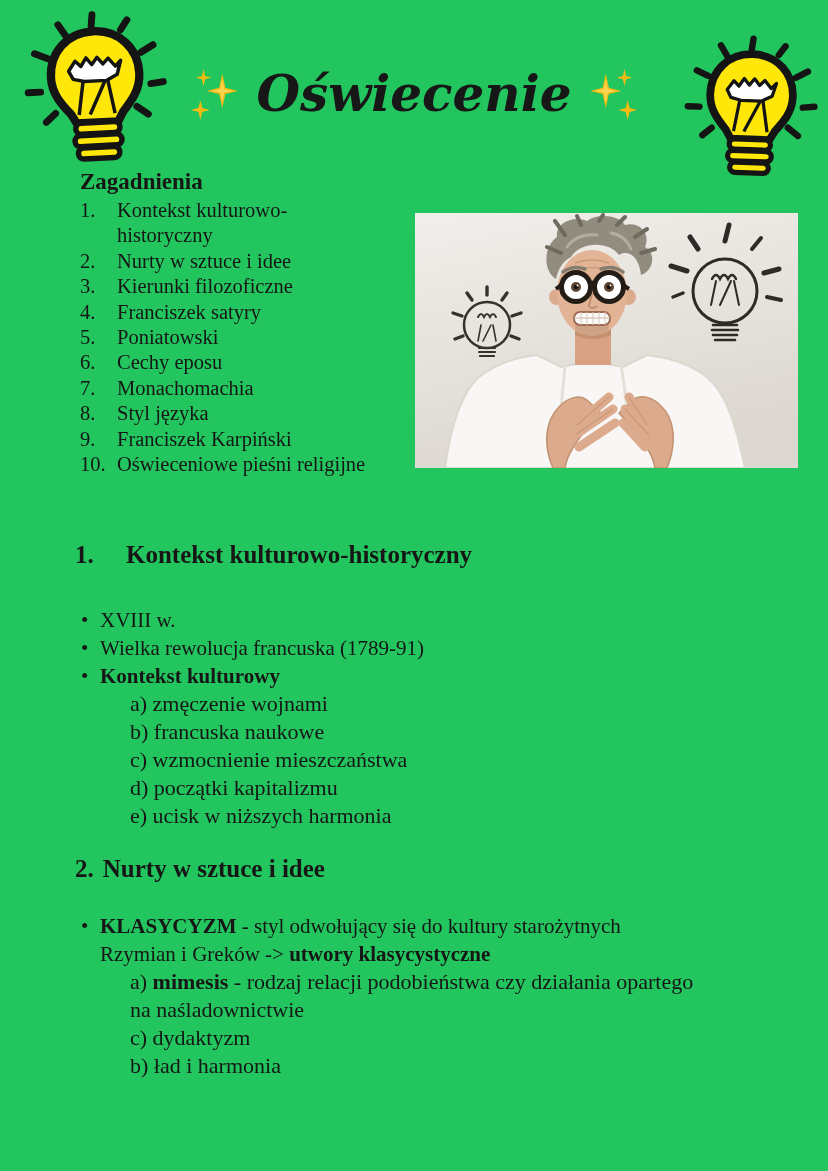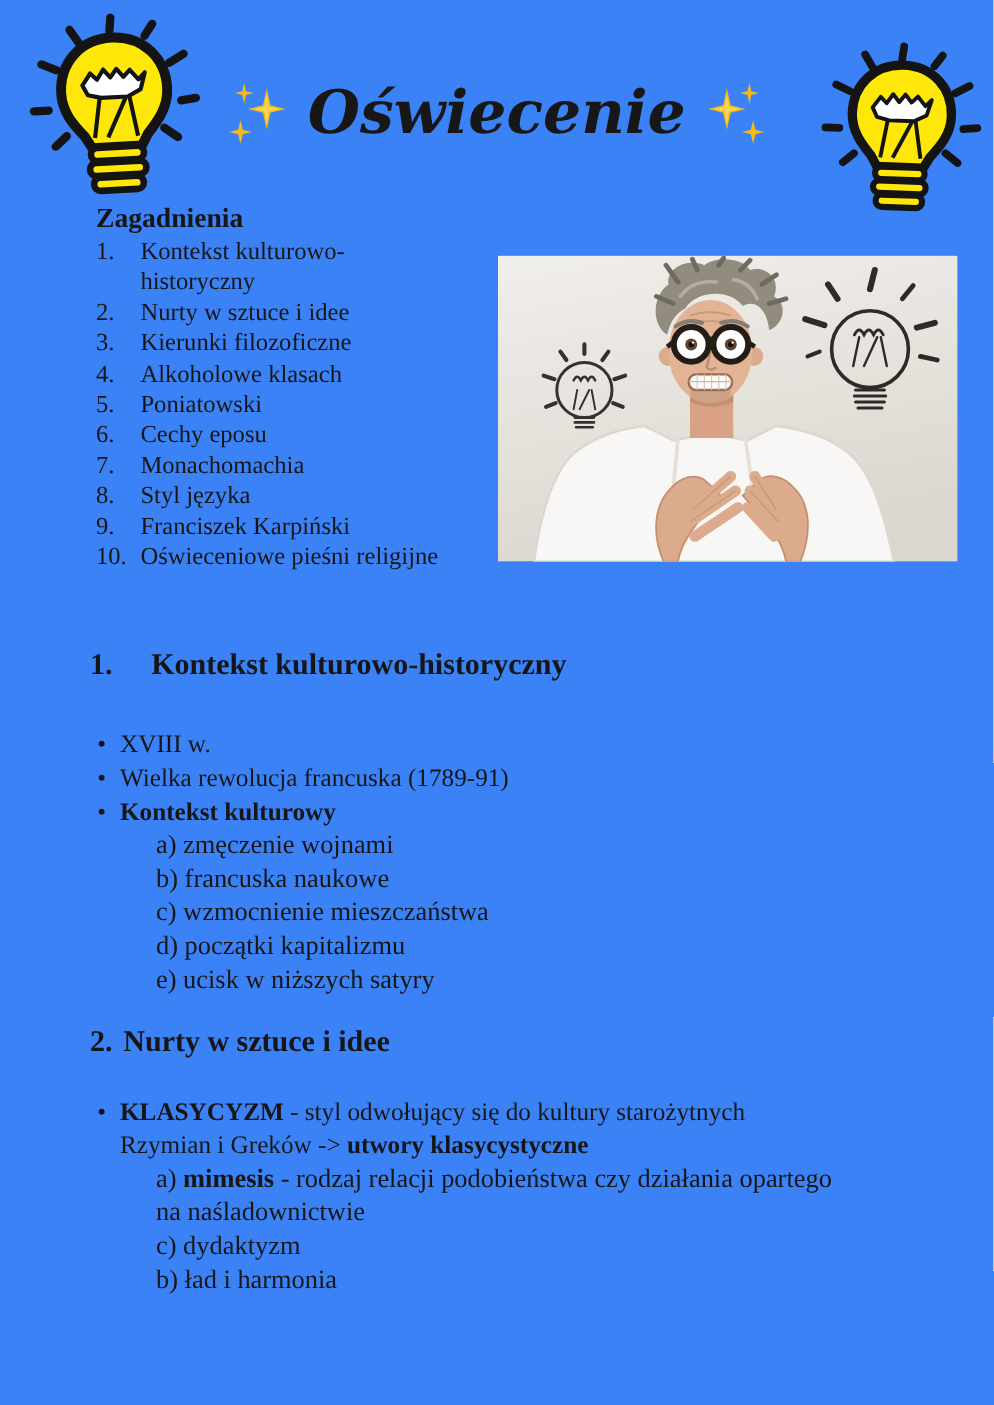--- a/index.html
+++ b/index.html
@@ -1,16 +1,16 @@
 <!DOCTYPE html>
 <html><head>
 <meta charset="utf-8">
 <style>
   html,body{margin:0;padding:0;background:#ffffff;}
-  .page{position:relative;width:828px;height:1171px;background:#3b82f6;
+  .page{position:relative;width:828px;height:1171px;background:#22c55e;
         font-family:"Liberation Serif",serif;color:#161616;overflow:hidden;}
 
   
   .bulb{position:absolute;}
   .bulb svg{width:100%;height:100%;display:block;}
   .bulb-left{left:20px;top:8px;width:152px;height:168px;transform:rotate(-3deg);}
   .bulb-right{left:680px;top:30px;width:142px;height:162px;transform:rotate(2deg);}
 
   
   .title-row{position:absolute;top:64px;left:0;width:100%;display:flex;
@@ -138,21 +138,21 @@
       <div class="titem">
           <span class="num">2.</span>
           <span class="wrap">Nurty w sztuce i idee</span>
         </div>
       <div class="titem">
           <span class="num">3.</span>
           <span class="wrap">Kierunki filozoficzne</span>
         </div>
       <div class="titem">
           <span class="num">4.</span>
-          <span class="wrap">Alkoholowe klasach</span>
+          <span class="wrap">Franciszek satyry</span>
         </div>
       <div class="titem">
           <span class="num">5.</span>
           <span class="wrap">Poniatowski</span>
         </div>
       <div class="titem">
           <span class="num">6.</span>
           <span class="wrap">Cechy eposu</span>
         </div>
       <div class="titem">
@@ -281,21 +281,21 @@
       <div class="bullet">
           <span class="dot">•</span>
           <span class="wrap"><span class="seg-b">Kontekst kulturowy</span></span>
         </div>
     </div>
     <div class="subitems">
       <div class="wrap">a) zmęczenie wojnami</div>
       <div class="wrap">b) francuska naukowe</div>
       <div class="wrap">c) wzmocnienie mieszczaństwa</div>
       <div class="wrap">d) początki kapitalizmu</div>
-      <div class="wrap">e) ucisk w niższych satyry</div>
+      <div class="wrap">e) ucisk w niższych harmonia</div>
     </div>
   </section>
 
   <section class="sec sec2">
     <h2>
         <span class="hnum2">2.</span>
         <span>Nurty w sztuce i idee</span>
       </h2>
     <div class="bullets">
       <div class="bullet">

